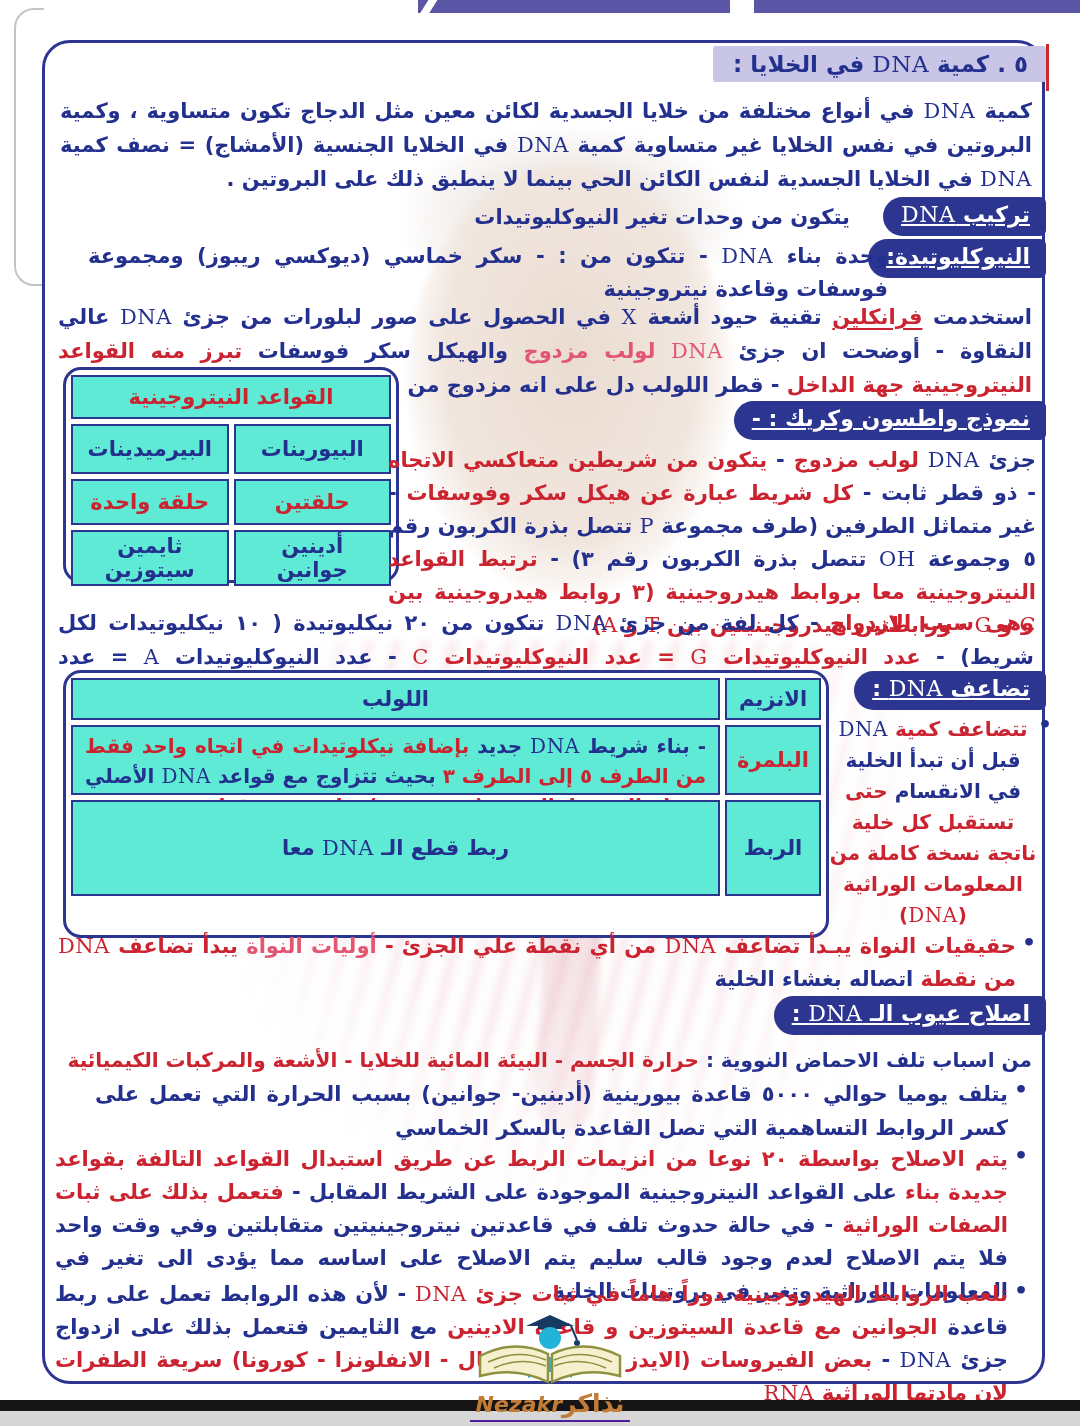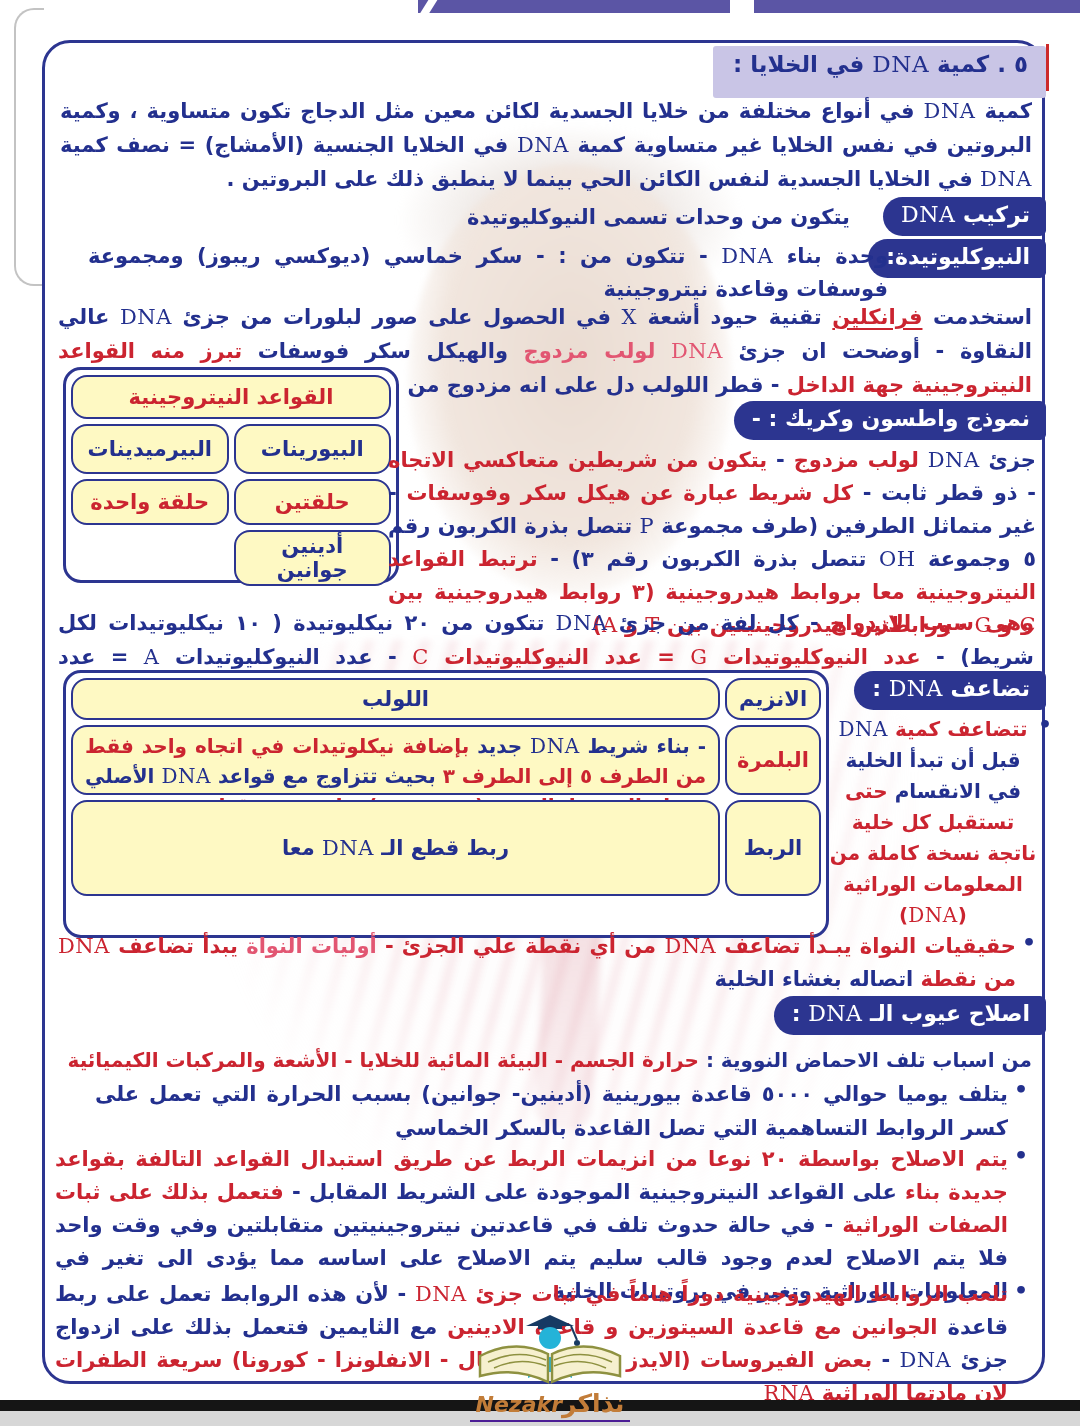--- a/index.html
+++ b/index.html
@@ -15,25 +15,25 @@
   .seg-p{color:#e25672}
   .seg-w{color:#ffffff}
   .seg-ru{color:#cb2430;text-decoration:underline;text-decoration-thickness:2px;text-underline-offset:4px}
   .lat{font-family:"DejaVu Serif","Liberation Serif",serif;font-weight:400;letter-spacing:.5px}
   
   .para{font-size:21px;line-height:33px;text-align:justify;z-index:2}
   .bullet-dot{position:absolute;color:#23308e;font-size:22px;z-index:2}
   
   .pill-navy{
     background:#2c3590;color:#fff;font-size:22px;line-height:26px;
-    padding:5px 16px 8px 18px;border-radius:20px 6px 6px 20px;z-index:2;white-space:nowrap;
+    padding:5px 16px 8px 18px;border-radius:20px 6px 6px 20px;z-index:2;white-space:nowrap;text-decoration:underline;
   }
   .pill-lavender{
     background:#c9c5e6;color:#23308e;font-size:23px;line-height:27px;
-    padding:5px 18px 20px 20px;border-radius:3px;z-index:2;white-space:nowrap;
+    padding:5px 18px 4px 20px;border-radius:3px;z-index:2;white-space:nowrap;
   }
   
   .frame{left:42px;top:40px;width:997px;height:1338px;border:3px solid #2c3590;border-radius:28px;z-index:1}
   .top-strip{top:0;height:13px;background:#5b55a5;z-index:1}
   .strip-slash{left:424px;top:-3px;width:9px;height:20px;background:#fff;transform:skewX(-32deg);z-index:2}
   .artifact{left:14px;top:8px;width:28px;height:274px;border:2px solid #c3c3c3;border-left:2px solid #c3c3c3;border-right:none;border-radius:20px 0 0 20px;z-index:1}
   .red-line{left:1046px;top:44px;width:3px;height:47px;background:#cc2a2a;z-index:2}
   .bottom-bar{left:0;top:1400px;width:1080px;height:11px;background:#151515;z-index:4}
   .bottom-gray{left:0;top:1411px;width:1080px;height:15px;background:#d7d7d7;z-index:4}
   
@@ -44,21 +44,21 @@
     background:radial-gradient(ellipse at 50% 45%,#eadcd2 0%,#f1e6de 55%,rgba(255,255,255,0) 76%)}
   .wm-shirt{position:absolute;left:225px;top:640px;width:690px;height:560px;border-radius:130px 130px 0 0;
     background:repeating-linear-gradient(105deg,rgba(238,196,202,.55) 0 10px,rgba(252,248,248,.5) 10px 27px);
     opacity:.55;
     -webkit-mask-image:radial-gradient(ellipse at 50% 28%,#000 42%,transparent 76%);
     mask-image:radial-gradient(ellipse at 50% 28%,#000 42%,transparent 76%)}
   .wm-tie{position:absolute;left:545px;top:700px;width:58px;height:430px;border-radius:22px;
     background:linear-gradient(rgba(222,158,168,.5),rgba(222,158,168,.12));transform:rotate(3deg)}
   
   .tbl{border:3px solid #2c3590;border-radius:18px;background:#ffffff;padding:5px;display:grid;gap:5px;z-index:2}
-  .cell{border:2px solid #2c3590;border-radius:16px;background:#fef9c3;
+  .cell{border:2px solid #2c3590;border-radius:0;background:#5eead4;
     display:flex;align-items:center;justify-content:center;
     font-size:21px;text-align:center;padding:2px 8px}
   .cell.justify{text-align:justify;justify-content:flex-start;display:block;padding:4px 12px}
   .bases{left:63px;top:367px;width:320px;height:200px;grid-template-columns:1fr 1fr;grid-template-rows:44px 50px 46px 1fr}
   .bases .hd{grid-column:1 / span 2}
   .enz{left:63px;top:670px;width:750px;height:252px;grid-template-columns:96px 1fr;grid-template-rows:42px 70px 96px 1fr}
   .enz .role-multi{font-size:20px;line-height:30px}
   
   .side-bullet{right:40px;top:714px;width:214px;font-size:20px;line-height:31px;text-align:center;z-index:2}
   
@@ -82,34 +82,35 @@
 </div>
 
 <div class="abs frame"></div>
 <div class="abs red-line"></div>
 
 <div class="abs pill-lavender" style="right:34px;top:46px"><span class="seg-b">٥ . كمية <span class="lat">DNA</span> في الخلايا :</span></div>
 
 <div class="abs para" style="right:48px;left:60px;top:94px;line-height:34px"><span class="seg-b">كمية <span class="lat">DNA</span> في أنواع مختلفة من خلايا الجسدية لكائن معين مثل الدجاج تكون متساوية ، وكمية البروتين في نفس الخلايا غير متساوية كمية <span class="lat">DNA</span> في الخلايا الجنسية (الأمشاج) = نصف كمية <span class="lat">DNA</span> في الخلايا الجسدية لنفس الكائن الحي بينما لا ينطبق ذلك على البروتين .</span></div>
 
 <div class="abs pill-navy" style="right:34px;top:197px"><span class="seg-w">تركيب <span class="lat">DNA</span></span></div>
-<div class="abs para seg-b" style="right:230px;top:201px;white-space:nowrap">يتكون من وحدات تسمى النيوكليوتيدة</div>
+<div class="abs para seg-b" style="right:230px;top:201px;white-space:nowrap">يتكون من وحدات تغير النيوكليوتيدات</div>
 
 <div class="abs pill-navy" style="right:34px;top:239px">النيوكليوتيدة:</div>
 <div class="abs para" style="right:192px;left:88px;top:240px"><span class="seg-b">وحدة بناء <span class="lat">DNA</span> - تتكون من : - سكر خماسي (ديوكسي ريبوز) ومجموعة فوسفات وقاعدة نيتروجينية</span></div>
 
 <div class="abs para" style="right:48px;left:58px;top:300px;line-height:34px"><span class="seg-b">استخدمت </span><span class="seg-ru">فرانكلين</span><span class="seg-b"> تقنية حيود أشعة <span class="lat">X</span> في الحصول على صور لبلورات من جزئ <span class="lat">DNA</span> عالي النقاوة - أوضحت ان جزئ </span><span class="seg-p"><span class="lat">DNA</span> لولب مزدوج</span><span class="seg-b"> والهيكل سكر فوسفات </span><span class="seg-r">تبرز منه القواعد النيتروجينية جهة الداخل</span><span class="seg-b"> - قطر اللولب دل على انه مزدوج من شريطين</span></div>
 
 <div class="abs tbl bases">
   <div class="cell hd seg-r">القواعد النيتروجينية</div>
   <div class="cell seg-b">البيورينات</div>
   <div class="cell seg-b">البيرميدينات</div>
   <div class="cell seg-r">حلقتين</div>
   <div class="cell seg-r">حلقة واحدة</div>
   <div class="cell seg-b">أدينين جوانين</div>
+  <div class="cell seg-b">ثايمين سيتوزين</div>
 </div>
 
 <div class="abs pill-navy" style="right:34px;top:401px">نموذج واطسون وكريك : -</div>
 <div class="abs para" style="left:388px;right:44px;top:444px"><span class="seg-b">جزئ <span class="lat">DNA</span> </span><span class="seg-r">لولب مزدوج</span><span class="seg-b"> - </span><span class="seg-r">يتكون من شريطين متعاكسي الاتجاه</span><span class="seg-b"> - ذو قطر ثابت - </span><span class="seg-r">كل شريط عبارة عن هيكل سكر وفوسفات</span><span class="seg-b"> - غير متماثل الطرفين (طرف مجموعة <span class="lat">P</span> تتصل بذرة الكربون رقم ٥ وجموعة <span class="lat">OH</span> تتصل بذرة الكربون رقم ٣) - </span><span class="seg-r">ترتبط القواعد النيتروجينية معا بروابط هيدروجينية</span><span class="seg-r"> (٣ روابط هيدروجينية بين <span class="lat">C</span> و <span class="lat">G</span> - ورابطتين هيدروجينيتين بين <span class="lat">T</span> و <span class="lat">A</span>)</span></div>
 
 <div class="abs para" style="right:46px;left:58px;top:606px;line-height:34px"><span class="seg-r">وهى سبب الازدواج</span><span class="seg-b"> - كل لفة من جزئ <span class="lat">DNA</span> تتكون من ٢٠ نيكليوتيدة ( ١٠ نيكليوتيدات لكل شريط) - </span><span class="seg-r">عدد النيوكليوتيدات <span class="lat">G</span> = عدد النيوكليوتيدات <span class="lat">C</span></span><span class="seg-b"> - </span><span class="seg-b">عدد النيوكليوتيدات <span class="lat">A</span> = عدد النيوكليوتيدات <span class="lat">T</span></span></div>
 
 <div class="abs tbl enz">
   <div class="cell seg-b">الانزيم</div>
   <div class="cell seg-b">اللولب</div>

